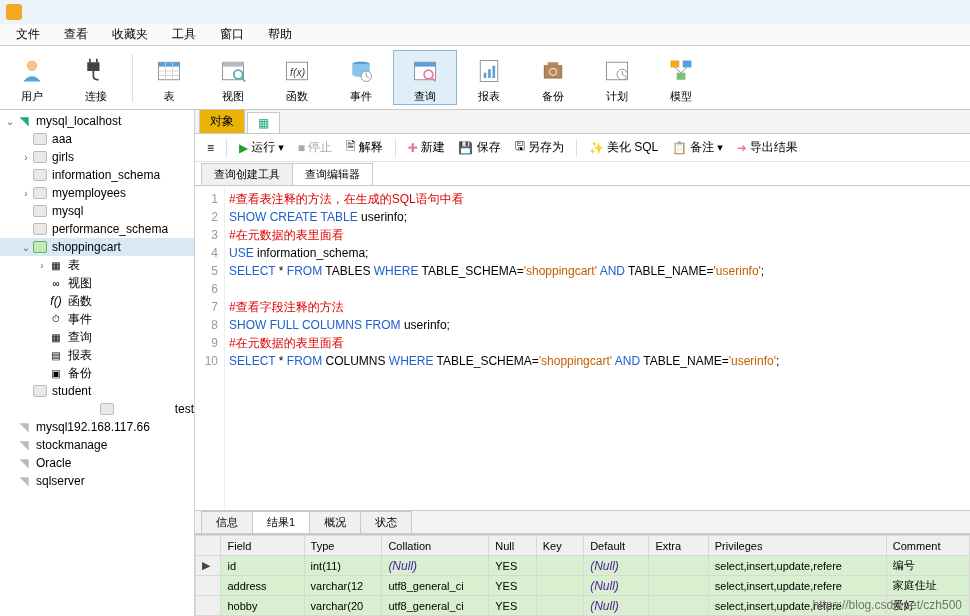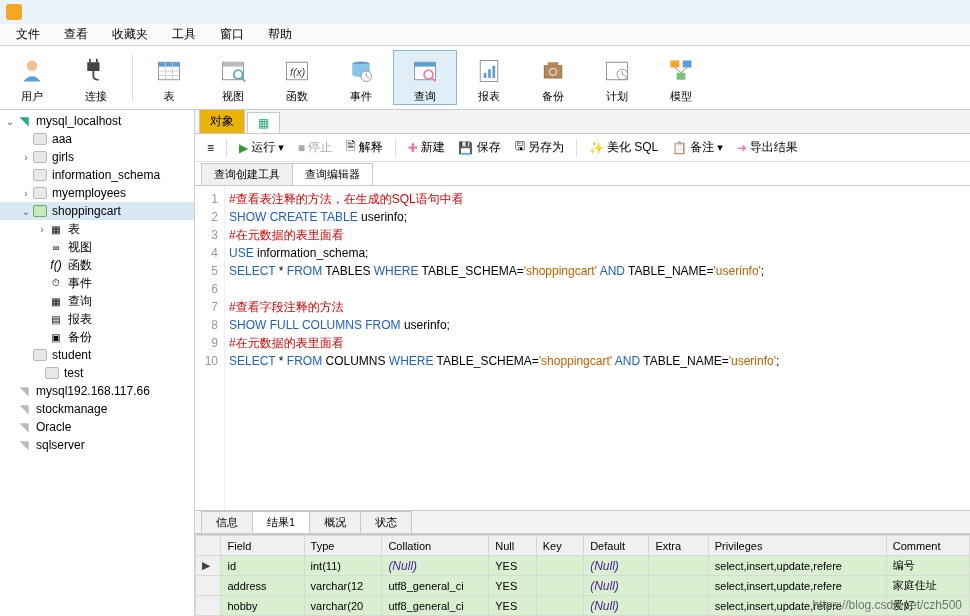--- a/index.html
+++ b/index.html
@@ -217,20 +217,34 @@
         </span>
         <span>information_schema</span>
       </div>
       <div class="tree-row" style="padding-left: 20px;">
         <span class="twisty">›</span>
         <span class="nicon">
           <span class="db-icon"></span>
         </span>
         <span>myemployees</span>
       </div>
+      <div class="tree-row" style="padding-left: 20px;">
+        <span class="twisty"></span>
+        <span class="nicon">
+          <span class="db-icon"></span>
+        </span>
+        <span>mysql</span>
+      </div>
+      <div class="tree-row" style="padding-left: 20px;">
+        <span class="twisty"></span>
+        <span class="nicon">
+          <span class="db-icon"></span>
+        </span>
+        <span>performance_schema</span>
+      </div>
       <div class="tree-row selected" style="padding-left: 20px;">
         <span class="twisty">⌄</span>
         <span class="nicon">
           <span class="db-icon active"></span>
         </span>
         <span>shoppingcart</span>
       </div>
       <div class="tree-row" style="padding-left: 36px;">
         <span class="twisty">›</span>
         <span class="nicon">▦</span>
@@ -268,21 +282,21 @@
         <span class="nicon">▣</span>
         <span>备份</span>
       </div>
       <div class="tree-row" style="padding-left: 20px;">
         <span class="twisty"></span>
         <span class="nicon">
           <span class="db-icon"></span>
         </span>
         <span>student</span>
       </div>
-      <div class="tree-row" style="padding-left: 32px;">
+      <div class="tree-row" style="padding-left: 32px; justify-content: space-between;">
         <span class="twisty"></span>
         <span class="nicon">
           <span class="db-icon"></span>
         </span>
         <span>test</span>
       </div>
       <div class="tree-row" style="padding-left: 4px;">
         <span class="twisty"></span>
         <span class="nicon">
           <span style="color:#bbb">◥</span>

